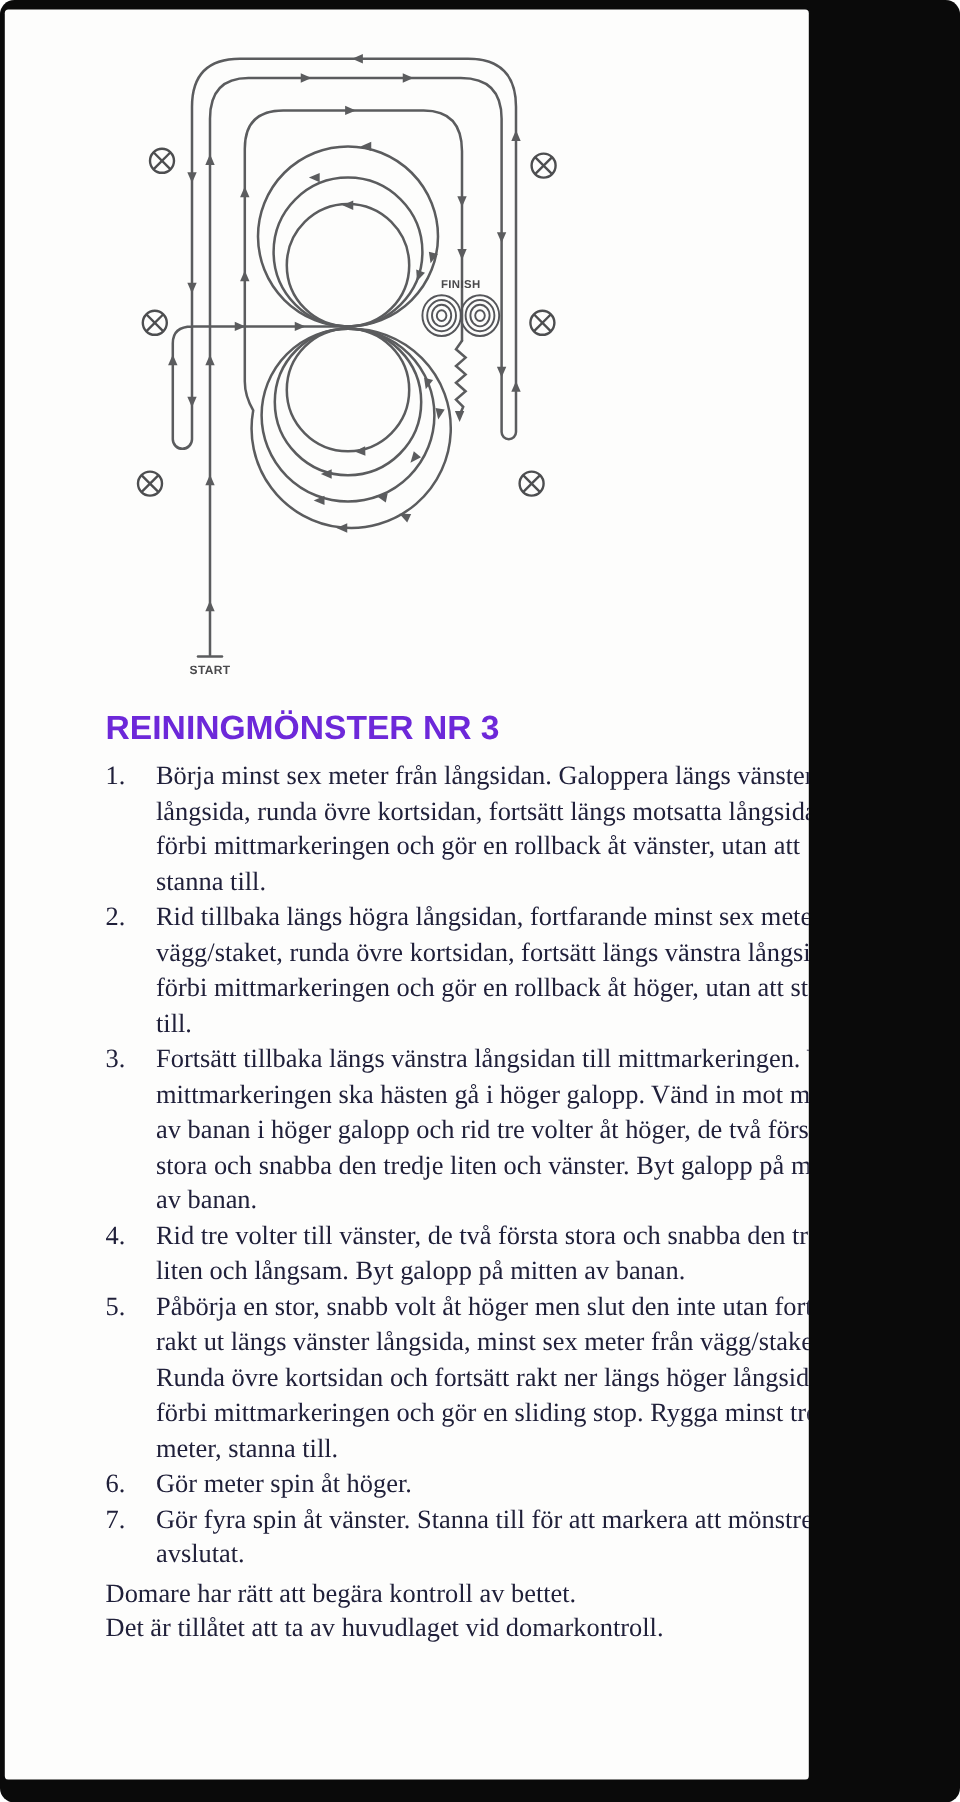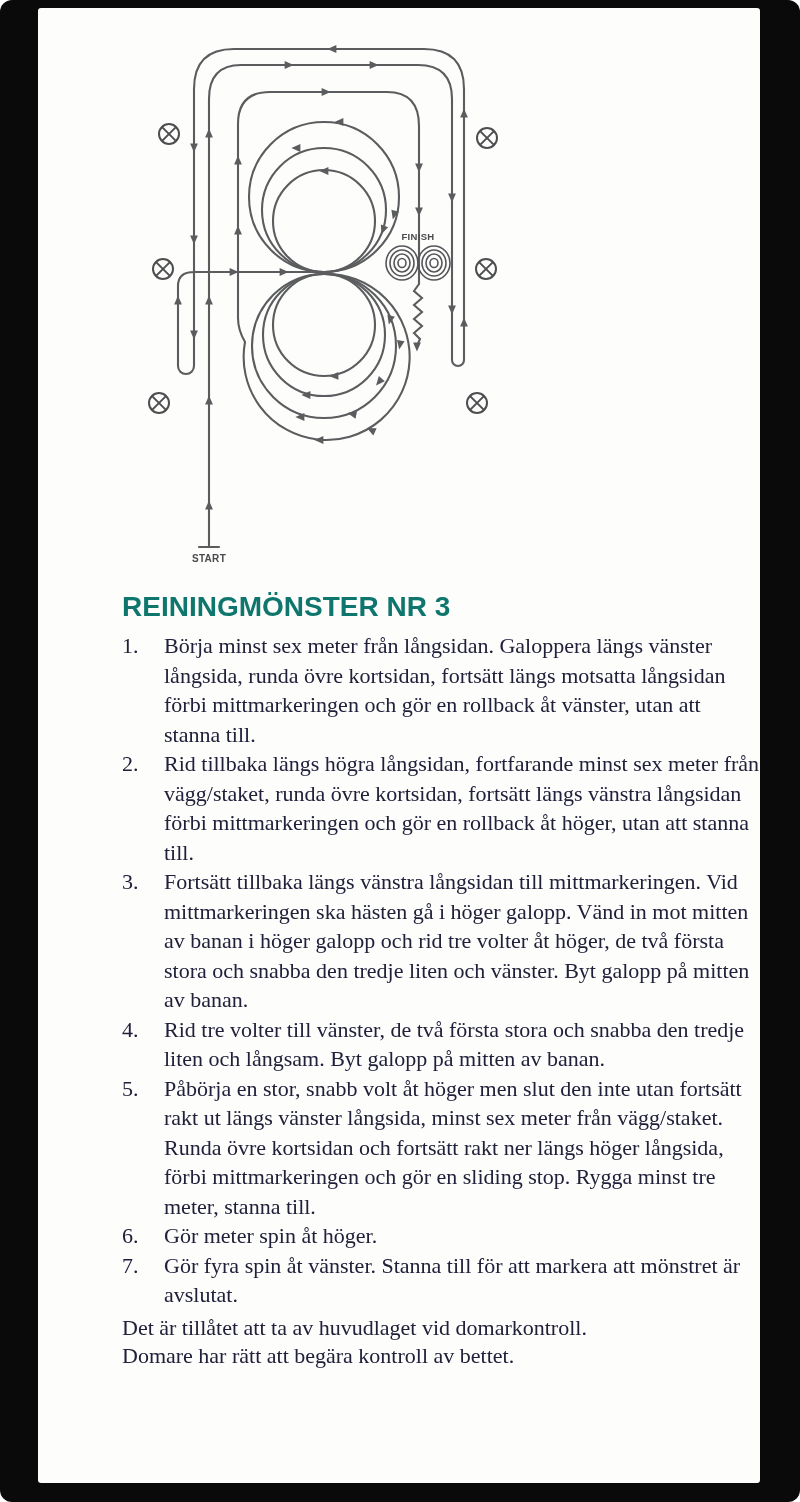--- a/index.html
+++ b/index.html
@@ -1,21 +1,21 @@
 <!DOCTYPE html>
 <html><head>
 <meta charset="utf-8">
 <style>
   html,body{margin:0;padding:0;background:#ffffff;}
   body{width:800px;height:1502px;position:relative;font-family:"Liberation Serif",serif;}
   .frame{position:absolute;left:0;top:0;width:800px;height:1502px;background:#0a0a0a;border-radius:12px;}
-  .page{position:absolute;left:4px;top:8px;width:722px;height:1475px;background:#fdfdfc;border-radius:3px;overflow:hidden;margin-left:34px;}
+  .page{position:absolute;left:4px;top:8px;width:670px;height:1475px;background:#fdfdfc;border-radius:3px;overflow:hidden;}
   .diagram{position:absolute;left:82px;top:2px;width:400px;height:578px;}
   .content{position:absolute;left:84px;top:582px;width:650px;color:#20203a;}
-  .content h1{font-family:"Liberation Sans",sans-serif;font-weight:700;font-size:28px;line-height:34px;color:#0f766e;margin:0 0 7px 0;}
+  .content h1{font-family:"Liberation Sans",sans-serif;font-weight:700;font-size:28px;line-height:34px;color:#6d28d9;margin:0 0 7px 0;}
   .plist{margin:0;padding:0;list-style:none;}
   .item{display:flex;font-size:22px;line-height:29.5px;}
   .num{width:42px;flex:none;}
   .txt{width:597px;flex:none;}
   .footer{margin-top:4px;font-size:22px;line-height:28px;}
   .footer div{margin:0;}
   svg text{font-family:"Liberation Sans",sans-serif;font-weight:700;fill:#4a4a4c;}
 </style>
 </head>
 <body>
@@ -144,19 +144,19 @@
           <div class="num">6.</div>
           <div class="txt">Gör meter spin åt höger.</div>
         </div>
         <div class="item">
           <div class="num">7.</div>
           <div class="txt">Gör fyra spin åt vänster. Stanna till för att markera att mönstret är avslutat.</div>
         </div>
       </div>
 
       <div class="footer">
+        <div>Domare har rätt att begära kontroll av bettet.</div>
         <div>Det är tillåtet att ta av huvudlaget vid domarkontroll.</div>
-        <div>Domare har rätt att begära kontroll av bettet.</div>
       </div>
     </div>
 
   </div>
 </div>
 
 </body></html>

